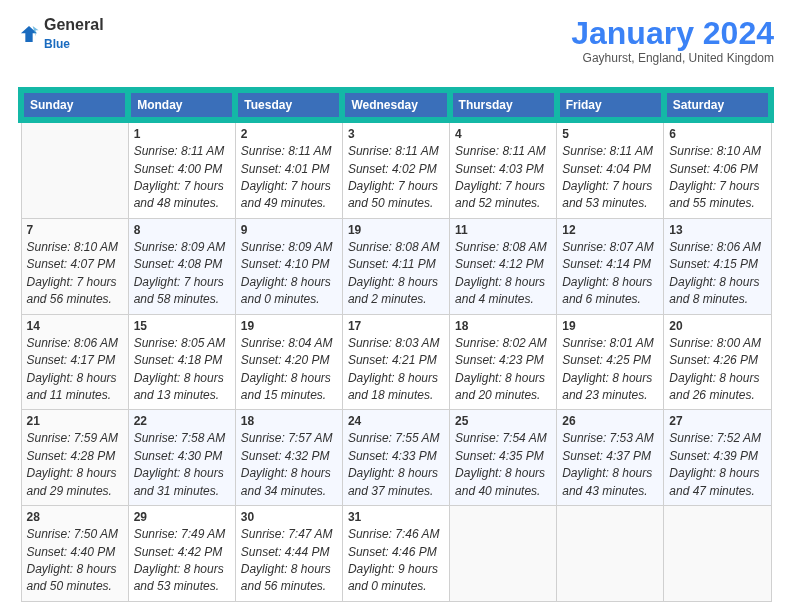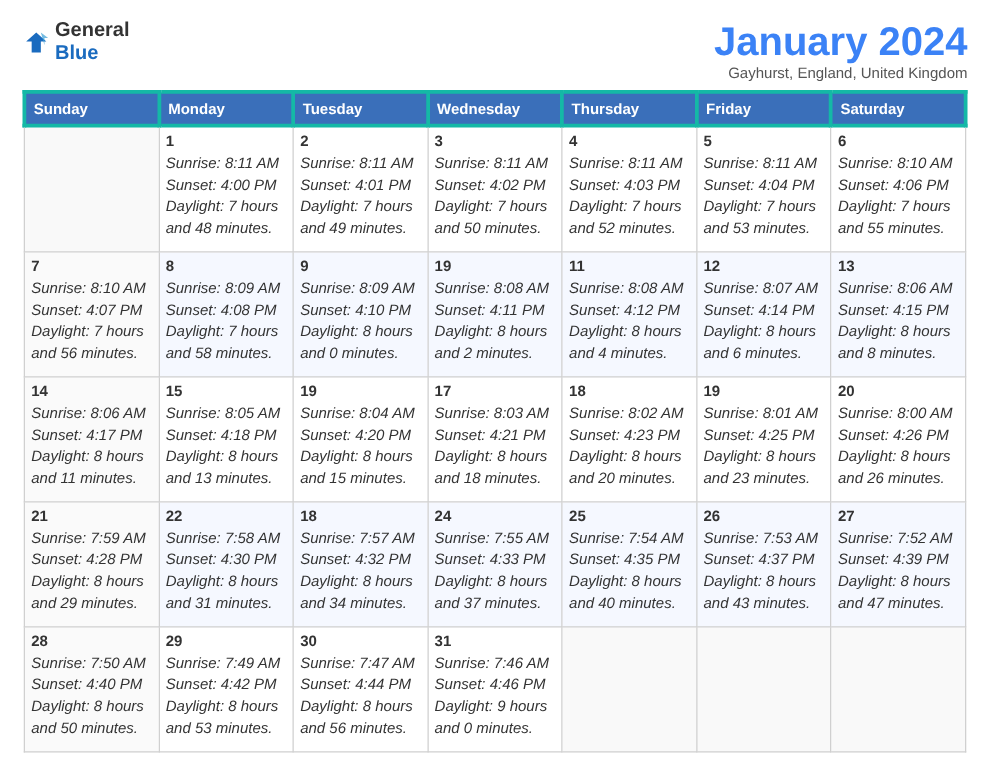--- a/index.html
+++ b/index.html
@@ -14,34 +14,34 @@
       width: 792px;
       height: 612px;
       padding: 16px 18px 10px 18px;
       display: flex;
       flex-direction: column;
     }
     .header {
       display: flex;
       justify-content: space-between;
       align-items: flex-start;
-      margin-bottom: 7px;
+      margin-bottom: 22px;
     }
     .logo {
       display: flex;
       align-items: center;
       gap: 4px;
     }
     .logo-text-general {
       font-size: 16px;
       font-weight: bold;
       color: #333;
     }
     .logo-text-blue {
-      font-size: 16px;
+      font-size: 12px;
       font-weight: bold;
       color: #1a6bbf;
     }
     .logo-icon {
       width: 22px;
       height: 22px;
     }
     .title-block {
       text-align: right;
     }
@@ -61,21 +61,21 @@
       width: 100%;
       table-layout: fixed;
     }
     .calendar thead tr th {
       background-color: #3a6fba;
       color: #fff;
       font-size: 12px;
       font-weight: bold;
       text-align: left;
       padding: 5px 6px;
-      border: 3px solid #14b8a6;
+      border: 6px solid #14b8a6;
     }
     .calendar tbody tr td {
       vertical-align: top;
       border: 1px solid #d0d0d0;
       padding: 4px 5px;
       font-size: 10px;
       color: #333;
       background: #fff;
       height: 84px;
     }

